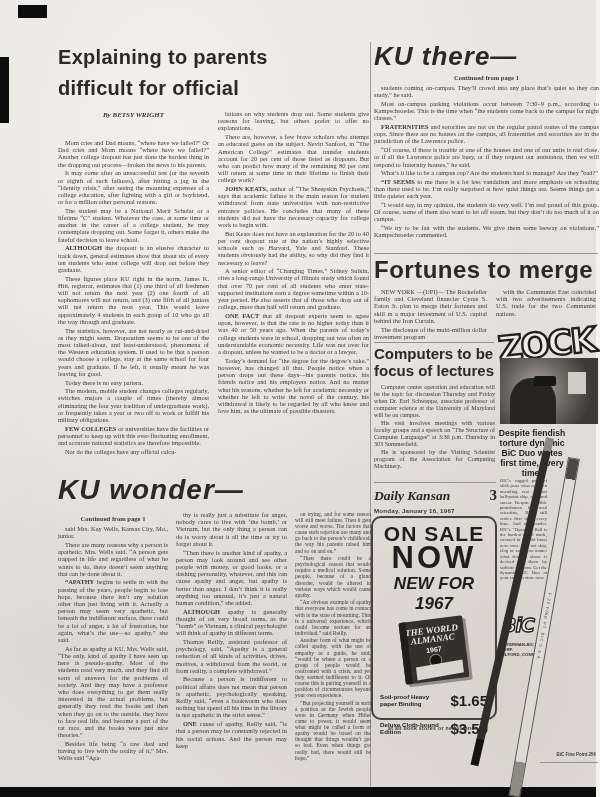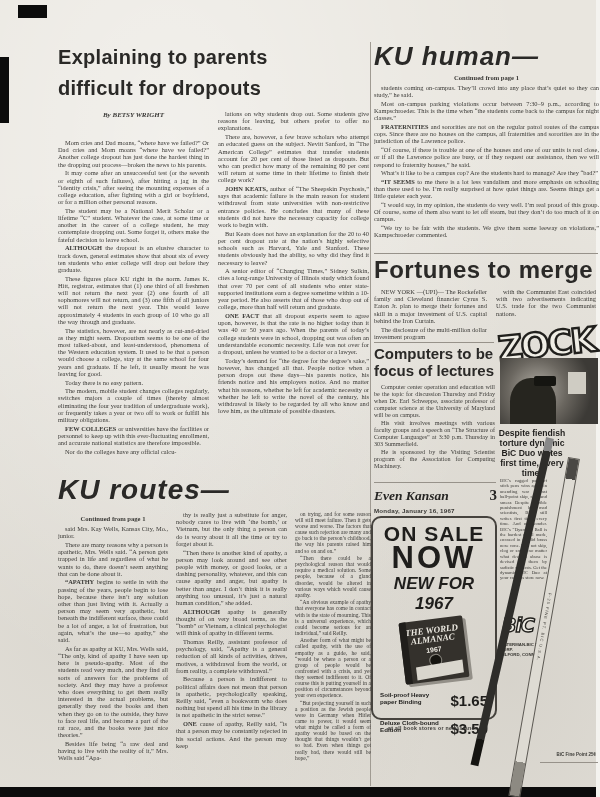--- a/index.html
+++ b/index.html
@@ -61,21 +61,21 @@
   .sale1{font-weight:700;font-size:21px;line-height:20px;letter-spacing:1px;}
   .sale2{font-weight:700;font-size:31px;line-height:28px;letter-spacing:3px;}
   .newfor{font-weight:700;font-style:italic;font-size:17px;margin-top:2px;}
   .book{position:relative;width:64px;height:62px;margin:5px auto 4px;background:#34312c;border-radius:2px;
     transform:rotate(-7deg);box-shadow:3px 3px 0 rgba(90,86,78,.55);}
   .book-spine{position:absolute;left:0;top:0;bottom:0;width:7px;background:#201e1b;border-radius:2px 0 0 2px;}
   .book-t1{color:#ece9e1;font-family:"Liberation Serif",serif;font-style:italic;font-weight:700;font-size:9px;line-height:9px;padding-top:7px;}
   .book-yr{color:#ece9e1;font-weight:700;font-size:7px;margin-top:2px;}
   .book-band{position:absolute;bottom:4px;left:12px;right:5px;height:13px;background:#d9d6cd;transform:skewY(-3deg);}
   .book-globe{position:absolute;bottom:14px;left:26px;width:11px;height:11px;border-radius:50%;background:#15140f;border:1px solid #8a877f;}
-  .price-row{display:flex;justify-content:space-between;margin:11px 3px 0;text-align:left;}
+  .price-row{display:flex;justify-content:space-between;align-items:center;margin:11px 3px 0;text-align:left;}
   .price-item{font-weight:700;font-size:6.2px;line-height:6.8px;width:64px;}
   .price-val{font-weight:700;font-size:15px;}
   .ad-avail{left:371px;top:725px;width:126px;text-align:center;font-family:"Liberation Sans",sans-serif;font-weight:700;font-size:5.2px;letter-spacing:.3px;}
   .banner{left:374px;top:734px;width:119px;background:#53504b;border:2px solid #2d2b28;border-radius:7px;color:#e9e6de;
     text-align:center;font-family:"Liberation Sans",sans-serif;font-weight:700;font-size:8.5px;line-height:9.5px;padding:4px 0;
     text-shadow:0 0 2px #2d2b28;box-sizing:border-box;}
 
   
   .art-apathy{left:58px;top:474px;width:313px;}
   .art-apathy h2{font-size:28px;line-height:31px;}
@@ -121,21 +121,21 @@
 
   <div class="abs vrule" style="left:370px;top:42px;height:744px;"></div>
   <div class="abs rule" style="left:374px;top:253px;width:224px;"></div>
   <div class="abs rule" style="left:374px;top:342px;width:120px;"></div>
   <div class="abs rule" style="left:374px;top:482px;width:122px;"></div>
   <div class="abs rule" style="left:540px;top:762px;width:58px;"></div>
 
   <div class="abs art-dropouts">
     <h1 class="h-big">
       <span style="display:block">Explaining to parents</span>
-      <span style="display:block">difficult for dropouts</span>
+      <span style="display:block">difficult for official</span>
     </h1>
     <div class="cols2">
       <div class="c">
         <div class="byline">By BETSY WRIGHT</div>
         <div>
 
         <p class="bp"><b></b><span>Mom cries and Dad moans, “where have we failed?” Or Dad cries and Mom moans “where have we failed?” Another college dropout has just done the hardest thing in the dropping out process—broken the news to his parents.</span></p>
             <p class="bp"><b></b><span>It may come after an unsuccessful test (or the seventh or eighth of such failures), after hitting a jag in the “identity crisis,” after seeing the mounting expenses of a college education, after fighting with a girl or boyfriend, or for a million other personal reasons.</span></p>
             <p class="bp"><b></b><span>The student may be a National Merit Scholar or a lifetime “C” student. Whatever the case, at some time or another in the career of a college student, he may contemplate dropping out. Some forget it, others make the fateful decision to leave school.</span></p>
             <p class="bp"><b>ALTHOUGH</b><span> the dropout is an elusive character to track down, general estimates show that about six of every ten students who enter college will drop out before they graduate.</span></p>
@@ -154,21 +154,21 @@
           <p class="bp"><b>JOHN KEATS,</b><span> author of “The Sheepskin Psychosis,” says that academic failure is the main reason for student withdrawal from state universities with non-restrictive entrance policies. He concludes that many of these students did not have the necessary capacity for college work to begin with.</span></p>
           <p class="bp"><b></b><span>But Keats does not have an explanation for the 20 to 40 per cent dropout rate at the nation’s highly selective schools such as Harvard, Yale and Stanford. These students obviously had the ability, so why did they find it necessary to leave?</span></p>
           <p class="bp"><b></b><span>A senior editor of “Changing Times,” Sidney Sulkin, cites a long-range University of Illinois study which found that over 70 per cent of all students who enter state-supported institutions earn a degree sometime within a 10-year period. He also asserts that of those who drop out of college, more than half will return and graduate.</span></p>
           <p class="bp"><b>ONE FACT</b><span> that all dropout experts seem to agree upon, however, is that the rate is no higher today than it was 40 or 50 years ago. When the parents of today’s college students were in school, dropping out was often an understandable economic necessity. Life was not over for a dropout, unless he wanted to be a doctor or a lawyer.</span></p>
           <p class="bp"><b></b><span>Today’s demand for “the degree for the degree’s sake,” however, has changed all that. People notice when a person drops out these days—his parents notice, his friends notice and his employers notice. And no matter what his reasons, whether he left for academic necessity or whether he left to write the novel of the century, his withdrawal is likely to be regarded by all who know and love him, as the ultimate of possible disasters.</span></p>
         </div>
     </div>
   </div>
 
   <div class="abs art-cops">
-    <h2 class="h-big slant">KU human—</h2>
+    <h2 class="h-big slant">KU there—</h2>
     <div class="continued">Continued from page 1</div>
     <div class="cops-body">
 
     <p class="bp"><b></b><span>students coming on-campus. They’ll crowd into any place that’s quiet so they can study,” he said.</span></p>
         <p class="bp"><b></b><span>Most on-campus parking violations occur between 7:30–9 p.m., according to Kampschroeder. This is the time when “the students come back to the campus for night classes.”</span></p>
         <p class="bp"><b>FRATERNITIES</b><span> and sororities are not on the regular patrol routes of the campus cops. Since there are no houses on the campus, all fraternities and sororities are in the jurisdiction of the Lawrence police.</span></p>
         <p class="bp"><b></b><span>“Of course, if there is trouble at one of the houses and one of our units is real close, or if all the Lawrence police are busy, or if they request our assistance, then we will respond to fraternity houses,” he said.</span></p>
         <p class="bp"><b></b><span>What’s it like to be a campus cop? Are the students hard to manage? Are they “bad?”</span></p>
         <p class="bp"><b>“IT SEEMS</b><span> to me there is a lot less vandalism and more emphasis on schooling than there used to be. I’m really surprised at how quiet things are. Seems things get a little quieter each year.</span></p>
         <p class="bp"><b></b><span>“I would say, in my opinion, the students do very well. I’m real proud of this group. Of course, some of them also want to let off steam, but they don’t do too much of it on campus.</span></p>
@@ -199,21 +199,21 @@
         </div>
       <div class="fb">
 
       <p class="bp"><b></b><span>with the Communist East coincided with two advertisements indicating U.S. trade for the two Communist nations.</span></p>
         </div>
     </div>
   </div>
 
   <div class="abs masthead">
     <div class="mh-row">
-      <span class="mh-name">Even Kansan</span>
+      <span class="mh-name">Daily Kansan</span>
       <span class="mh-num">3</span>
     </div>
     <div class="mh-date">Monday, January 16, 1967</div>
   </div>
 
   <div class="abs ad-almanac">
     <div class="sale1">ON SALE</div>
     <div class="sale2">NOW</div>
     <div class="newfor">NEW FOR 1967</div>
     <div class="book">
@@ -235,21 +235,21 @@
 
         <div class="price-row">
           <span class="price-item">Deluxe Cloth-bound Edition</span>
           <span class="price-val">$3.59</span>
         </div>
       </div>
   </div>
   <div class="abs ad-avail">at all book stores or newsstands.</div>
 
   <div class="abs art-apathy">
-    <h2 class="h-big slant">KU routes—</h2>
+    <h2 class="h-big slant">KU wonder—</h2>
     <div class="acols">
       <div class="ac1">
         <div class="continued">Continued from page 1</div>
         <div>
 
         <p class="bp"><b></b><span>said Mrs. Kay Wells, Kansas City, Mo., junior.</span></p>
             <p class="bp"><b></b><span>There are many reasons why a person is apathetic, Mrs. Wells said. “A person gets trapped in life and regardless of what he wants to do, there doesn’t seem anything that can be done about it.</span></p>
             <p class="bp"><b>“APATHY</b><span> begins to settle in with the passing of the years, people begin to lose hope, because there isn’t any solution other than just living with it. Actually a person may seem very apathetic, but beneath the indifferent surface, there could be a lot of anger, a lot of frustration, but again, what’s the use—so apathy,” she said.</span></p>
             <p class="bp"><b></b><span>As far as apathy at KU, Mrs. Wells said, “The only, kind of apathy I have seen up here is pseudo-apathy. Most of the students read very much, and they find all sorts of answers for the problems of society. And they may have a professor who does everything to get them really interested in the actual problems, but generally they read the books and then when they go on to the outside, they have to face real life, and become a part of the rat race, and the books were just nice theories.”</span></p>
             <p class="bp"><b></b><span>Besides life being “a raw deal and having to live with the reality of it,” Mrs. Wells said “Apa-</span></p>

